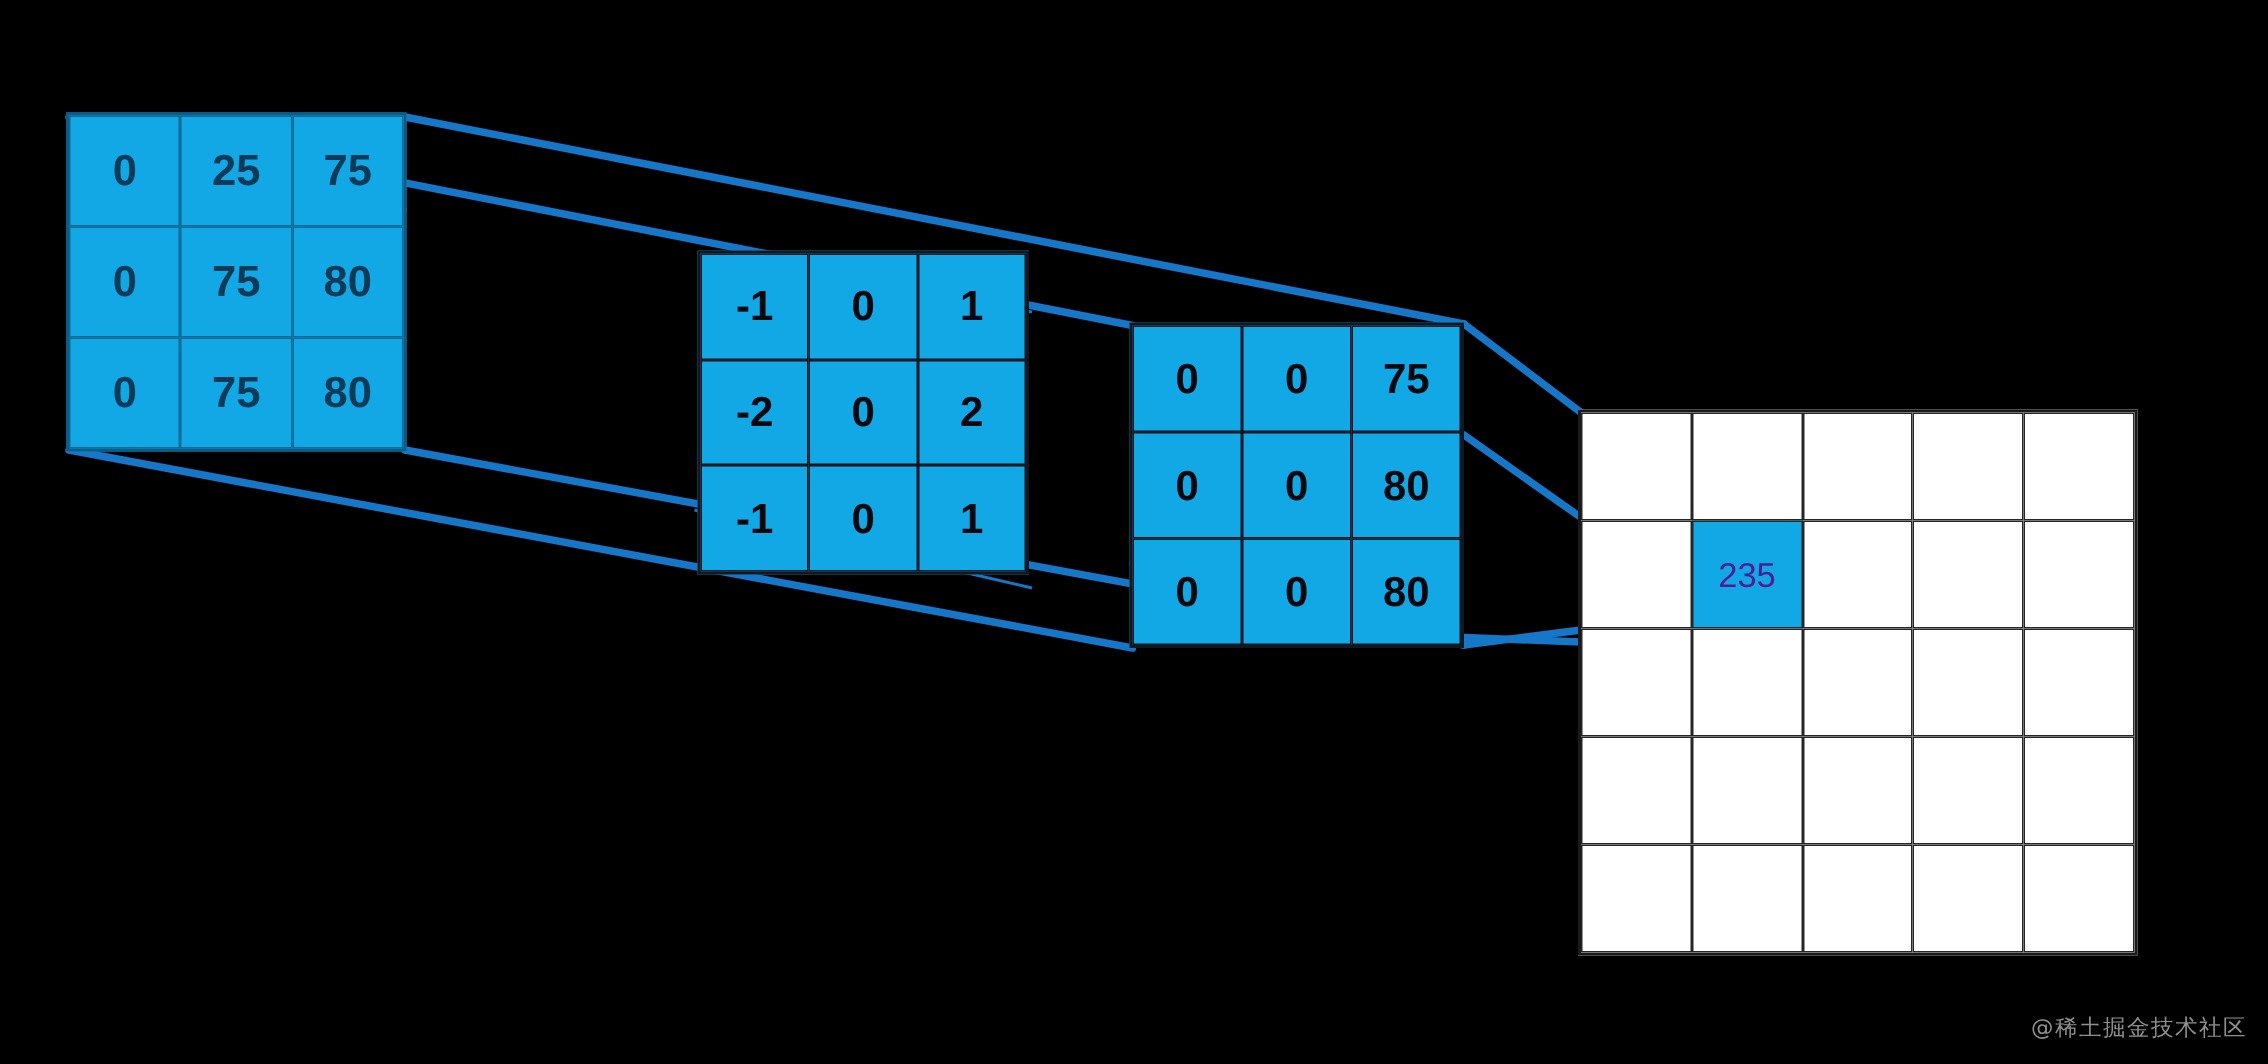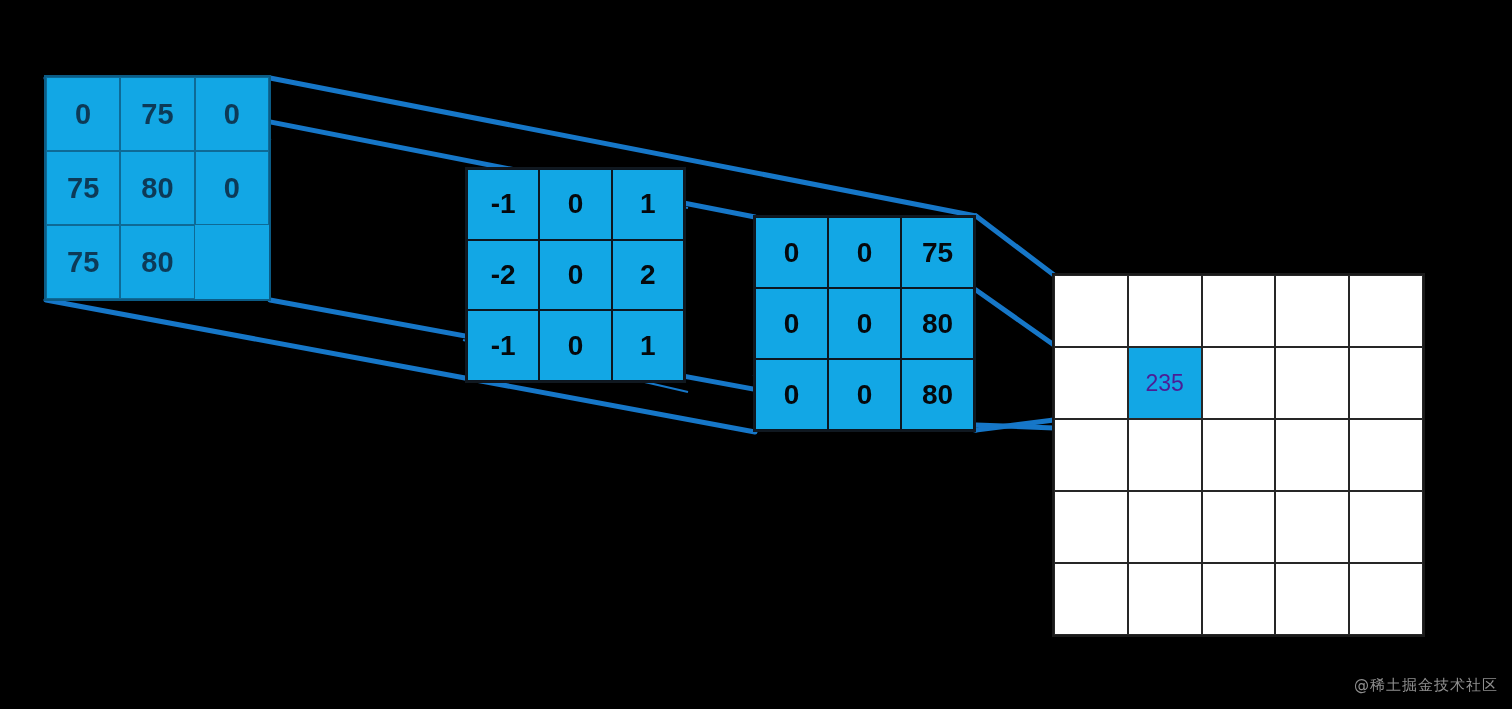--- a/index.html
+++ b/index.html
@@ -160,20 +160,21 @@
       <line x1="48" y1="80" x2="271" y2="140"></line>
       <line x1="467" y1="169" x2="688" y2="208"></line>
       <line x1="463" y1="340" x2="688" y2="392"></line>
       <line x1="755" y1="217" x2="978" y2="290"></line>
       <line x1="753" y1="375" x2="978" y2="430"></line>
     </g>
   </svg>
 
   <div class="grid" id="grid-input">
     <div class="cell">0</div>
+    <div class="cell">25</div>
     <div class="cell">75</div>
     <div class="cell">0</div>
     <div class="cell">75</div>
     <div class="cell">80</div>
     <div class="cell">0</div>
     <div class="cell">75</div>
     <div class="cell">80</div>
   </div>
 
   <div class="grid" id="grid-kernel">

